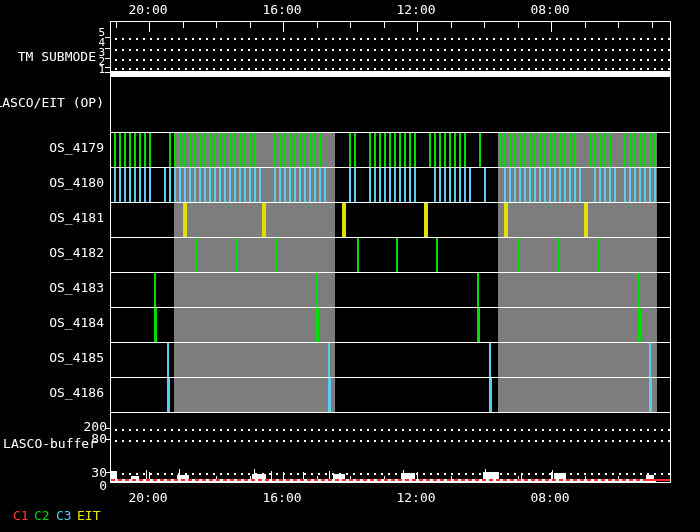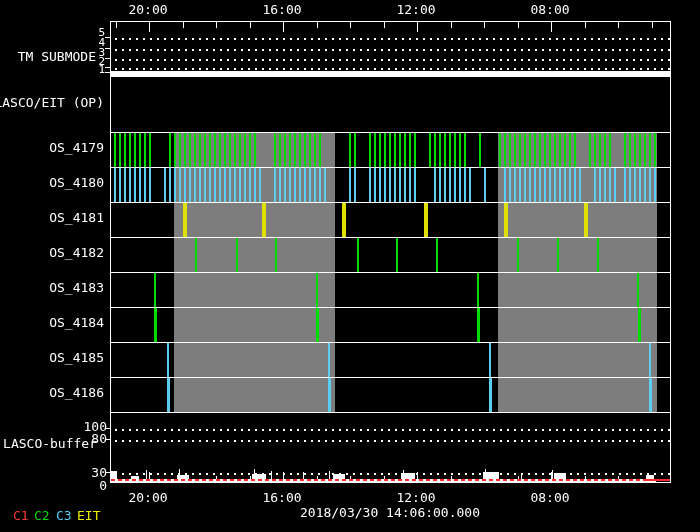--- a/index.html
+++ b/index.html
@@ -291,21 +291,20 @@
       <div class="abs" style="left: 292px; bottom: 0px; width: 1px; height: 12px; background: rgb(255, 255, 255);"></div>
       <div class="abs" style="left: 372px; bottom: 0px; width: 16px; height: 10px; background: rgb(255, 255, 255);"></div>
       <div class="abs" style="left: 374px; bottom: 0px; width: 1px; height: 13px; background: rgb(255, 255, 255);"></div>
       <div class="abs" style="left: 410px; bottom: 0px; width: 1px; height: 9px; background: rgb(255, 255, 255);"></div>
       <div class="abs" style="left: 441px; bottom: 0px; width: 1px; height: 12px; background: rgb(255, 255, 255);"></div>
       <div class="abs" style="left: 443px; bottom: 0px; width: 12px; height: 9px; background: rgb(255, 255, 255);"></div>
       <div class="abs" style="left: 535px; bottom: 0px; width: 8px; height: 7px; background: rgb(255, 255, 255);"></div>
       <div class="abs reddash" style="left: 0px; bottom: 1px; width: 100%; height: 2px;"></div>
       <div class="abs" style="left: 533px; bottom: 1px; width: 26px; height: 2px; background: rgb(255, 42, 42);"></div>
     </div>
-  <div class="lbl" id="timestamp" style="left:299px;top:506px;width:182px;text-align:center;font-size:13px;">2018/03/30 14:06:00.000</div>
 <div class="lbl" style="left: 123px; top: 3px; width: 50px; text-align: center;">20:00</div>
     <div class="lbl" style="left: 257px; top: 3px; width: 50px; text-align: center;">16:00</div>
     <div class="lbl" style="left: 391px; top: 3px; width: 50px; text-align: center;">12:00</div>
     <div class="lbl" style="left: 525px; top: 3px; width: 50px; text-align: center;">08:00</div>
     <div class="lbl" style="left: 123px; top: 491px; width: 50px; text-align: center;">20:00</div>
     <div class="lbl" style="left: 257px; top: 491px; width: 50px; text-align: center;">16:00</div>
     <div class="lbl" style="left: 391px; top: 491px; width: 50px; text-align: center;">12:00</div>
     <div class="lbl" style="left: 525px; top: 491px; width: 50px; text-align: center;">08:00</div>
     <div class="lbl" style="right: 604px; top: 50px; text-align: right;">TM SUBMODE</div>
     <div class="lbl" style="right: 596px; top: 96px; text-align: right;">LASCO/EIT (OP)</div>
@@ -316,21 +315,21 @@
     <div class="lbl" style="right: 596px; top: 281px; text-align: right;">OS_4183</div>
     <div class="lbl" style="right: 596px; top: 316px; text-align: right;">OS_4184</div>
     <div class="lbl" style="right: 596px; top: 351px; text-align: right;">OS_4185</div>
     <div class="lbl" style="right: 596px; top: 386px; text-align: right;">OS_4186</div>
     <div class="lbl" style="right: 603px; top: 437px; text-align: right;">LASCO-buffer</div>
     <div class="lbl sm" style="left: 97px; top: 27px; width: 8px; text-align: right;">5</div>
     <div class="lbl sm" style="left: 97px; top: 37px; width: 8px; text-align: right;">4</div>
     <div class="lbl sm" style="left: 97px; top: 47px; width: 8px; text-align: right;">3</div>
     <div class="lbl sm" style="left: 97px; top: 56px; width: 8px; text-align: right;">2</div>
     <div class="lbl sm" style="left: 97px; top: 64px; width: 8px; text-align: right;">1</div>
-    <div class="lbl" style="right: 593px; top: 420px; text-align: right;">100</div>
+    <div class="lbl" style="right: 593px; top: 420px; text-align: right;">200</div>
     <div class="lbl" style="right: 593px; top: 432px; text-align: right;">80</div>
     <div class="lbl" style="right: 593px; top: 466px; text-align: right;">30</div>
     <div class="lbl" style="right: 593px; top: 479px; text-align: right;">0</div>
     <div class="abs" style="left: 105px; top: 37px; width: 5px; height: 1px; background: rgb(255, 255, 255);"></div>
     <div class="abs" style="left: 105px; top: 48px; width: 5px; height: 1px; background: rgb(255, 255, 255);"></div>
     <div class="abs" style="left: 105px; top: 58px; width: 5px; height: 1px; background: rgb(255, 255, 255);"></div>
     <div class="abs" style="left: 105px; top: 67px; width: 5px; height: 1px; background: rgb(255, 255, 255);"></div>
     <div class="abs" style="left: 105px; top: 72px; width: 5px; height: 1px; background: rgb(255, 255, 255);"></div>
     <div class="abs" style="left: 105px; top: 428px; width: 5px; height: 1px; background: rgb(255, 255, 255);"></div>
     <div class="abs" style="left: 105px; top: 439px; width: 5px; height: 1px; background: rgb(255, 255, 255);"></div>

